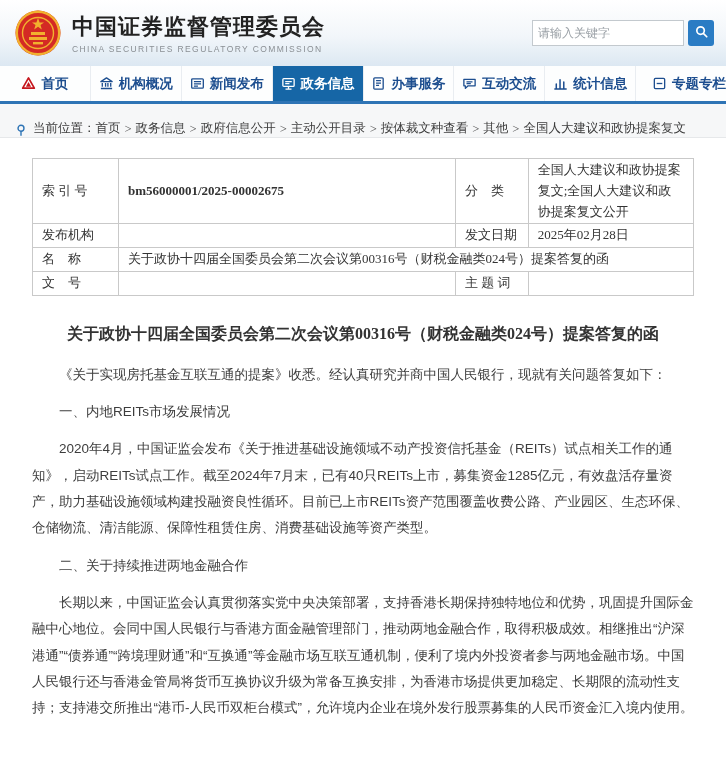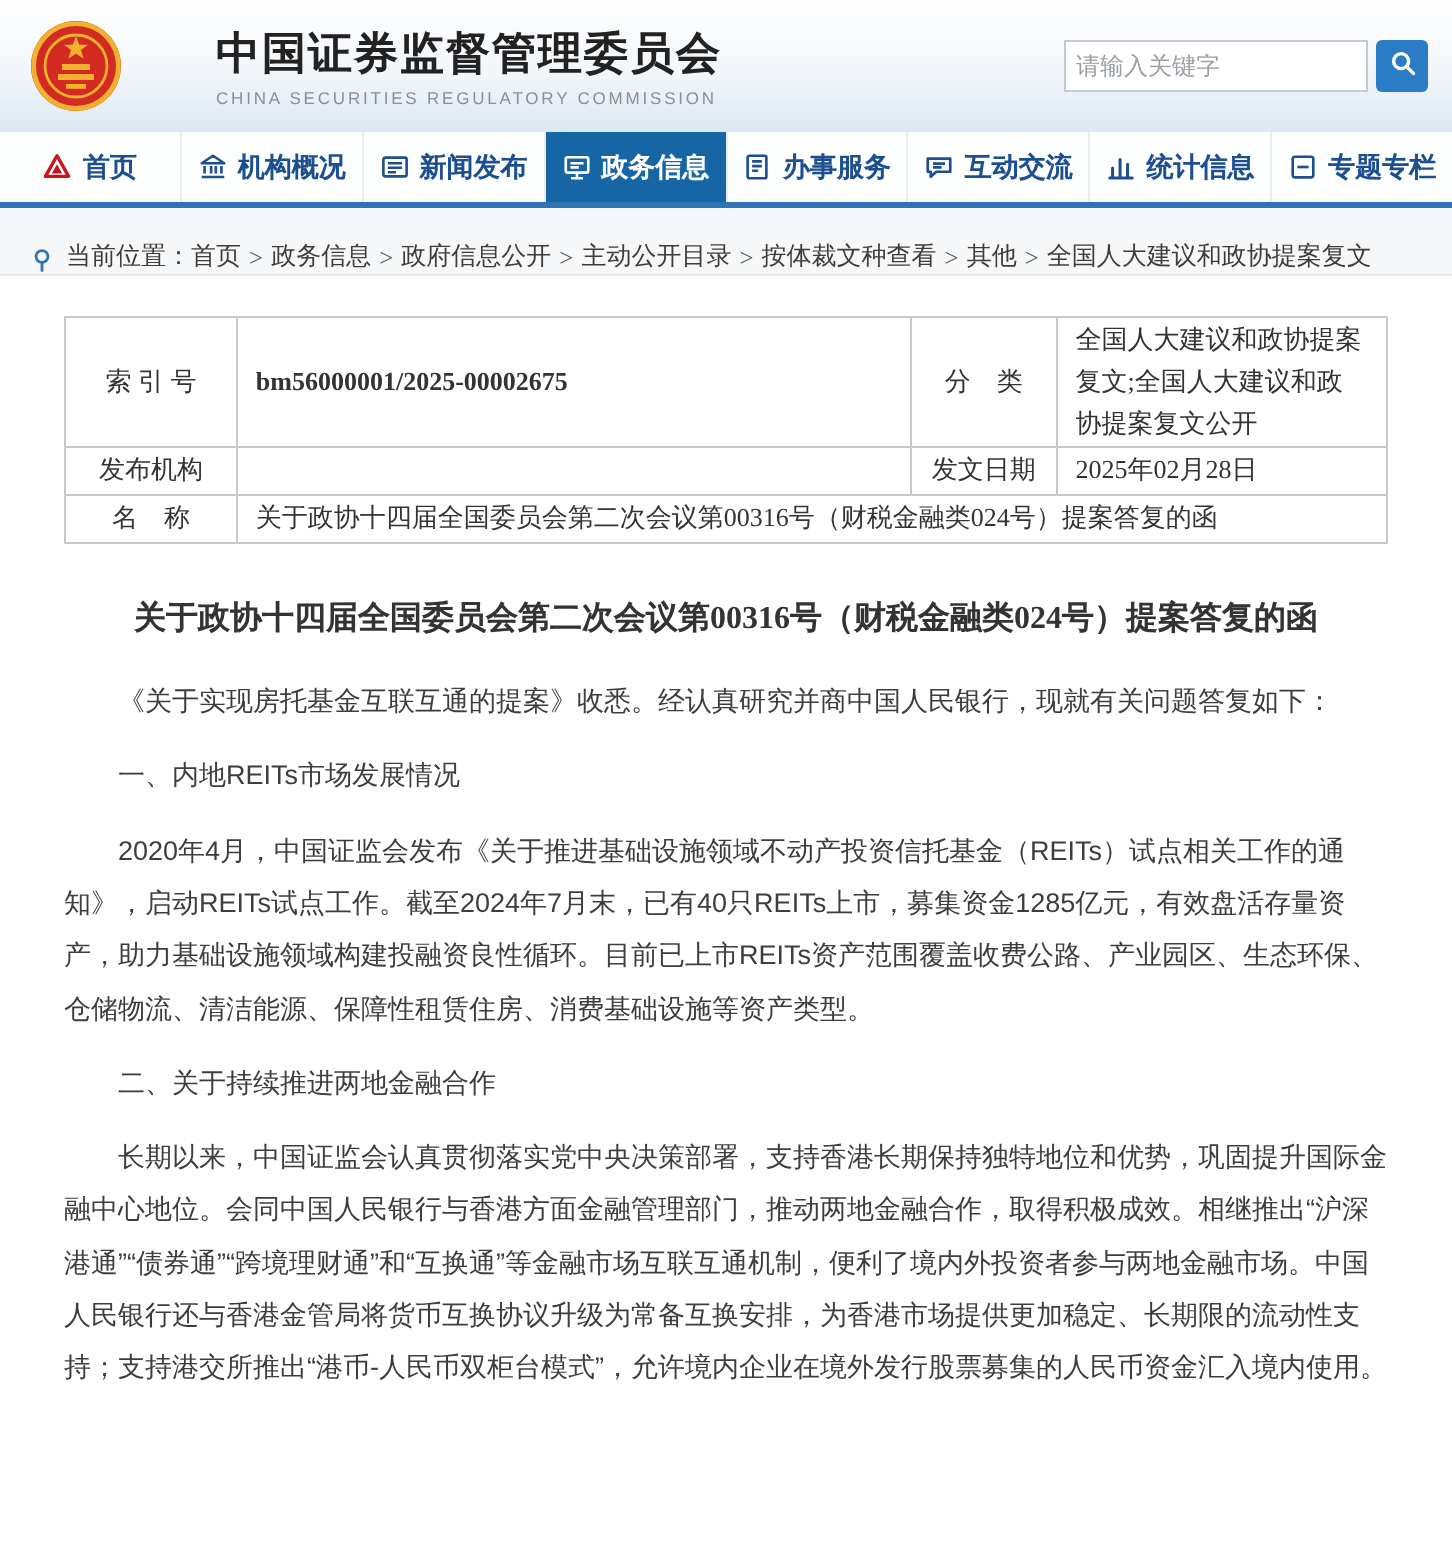--- a/index.html
+++ b/index.html
@@ -1,55 +1,55 @@
 <!DOCTYPE html>
 <html lang="zh"><head>
 <meta charset="utf-8">
 <style>
   * { margin:0; padding:0; box-sizing:border-box; }
   body { font-family:"Liberation Sans","DejaVu Sans",sans-serif; background:#fff; }
   .page { width:726px; height:779px; overflow:hidden; background:#fff; margin:0 auto; position:relative; }
 
   
   .header { height:66px; background:linear-gradient(180deg,#ffffff 0%,#f2f6fa 55%,#dce8f2 100%);
-            display:flex; align-items:center; padding:0 12px 0 14px;gap:36px; }
+            display:flex; align-items:center; padding:0 12px 0 14px; }
   .emblem { width:48px; height:48px; flex:0 0 48px; }
   .brand { margin-left:10px; flex:1 1 auto; }
   .brand-title { font-size:22px; font-weight:bold; color:#222; font-family:"Liberation Serif","DejaVu Serif",serif; letter-spacing:1px; }
   .brand-sub { font-size:8.5px; color:#8a8f94; letter-spacing:1.4px; margin-top:2px; }
   .search-area { display:flex; align-items:center; gap:4px; }
   .search-input { width:152px; height:26px; border:1px solid #c3c9ce; background:#fff; font-size:12px;
                   padding:0 5px; color:#333; outline:none; }
   .search-input::placeholder { color:#9aa0a6; }
   .search-btn { width:26px; height:26px; background:#2a7cc4; border:none; border-radius:3px;
                 display:flex; align-items:center; justify-content:center; cursor:pointer; }
 
   
   .nav { height:38px; background:#fdfefe; border-bottom:3px solid #2e74b5; display:flex; }
   .nav-item { flex:1 1 0; display:flex; align-items:center; justify-content:center; gap:5px;
               font-family:"Liberation Serif","DejaVu Serif",serif; font-weight:bold; font-size:13.5px;
               color:#1d4e8f; cursor:pointer; border-right:1px solid #e9edf1; }
-  .nav-item:last-child { border-right:none; }
+  .nav-item:last-child { border-right:none;justify-content:flex-end; }
   .nav-item.active { background:#1666a6; color:#fff; }
   .nav-ico { width:15px; height:15px; display:inline-block; }
   .nav-ico svg { width:15px; height:15px; display:block; }
 
   
   .crumb { height:34px; background:#f6f7f8; border-bottom:1px solid #e6e8ea; display:flex; align-items:flex-end;
            padding:0 14px; font-family:"Liberation Serif","DejaVu Serif",serif; font-size:12.5px; color:#3c3c3c; }
   .crumb .pin { width:14px; height:14px; margin-right:5px; }
   .crumb a { color:#3c3c3c; text-decoration:none; cursor:pointer; }
   .crumb .sep { margin:0 4px; color:#555; }
 
   
   .content { padding:20px 32px 0 32px; }
   table.meta { width:100%; border-collapse:collapse; font-family:"Liberation Serif","DejaVu Serif",serif;
                font-size:13px; color:#333; table-layout:fixed; }
   table.meta td { border:1px solid #c9c9c9; padding:1px 9px; vertical-align:middle; line-height:1.6;margin-left:35px; }
-  td.lbl { text-align:center; white-space:nowrap; }
+  td.lbl { text-align:left; white-space:nowrap; }
   .w-lbl1 { width:13%; } .w-val1 { width:51%;font-weight:bold; } .w-lbl2 { width:11%; } .w-val2 { width:25%; }
 
   .doc-title { text-align:center; font-family:"Liberation Serif","DejaVu Serif",serif; font-weight:bold;
                font-size:16px; color:#333; margin:26px 10px 10px 10px; line-height:1.5; }
 
   .article { margin-top:16px; font-size:13.5px; color:#3d3d3d; line-height:1.95; }
   .article p { text-indent:2em; margin:11px 0; }
 </style>
 </head>
 <body>
@@ -196,20 +196,26 @@
       <tr>
         <td class="lbl">发布机构</td>
         <td></td>
         <td class="lbl">发文日期</td>
         <td>2025年02月28日</td>
       </tr>
       <tr>
         <td class="lbl">名　称</td>
         <td colspan="3">关于政协十四届全国委员会第二次会议第00316号（财税金融类024号）提案答复的函</td>
       </tr>
+      <tr>
+        <td class="lbl">文　号</td>
+        <td></td>
+        <td class="lbl">主 题 词</td>
+        <td></td>
+      </tr>
     </tbody>
       </table>
 
     <h1 class="doc-title">关于政协十四届全国委员会第二次会议第00316号（财税金融类024号）提案答复的函</h1>
 
     <div class="article">
       <p>《关于实现房托基金互联互通的提案》收悉。经认真研究并商中国人民银行，现就有关问题答复如下：</p>
       <p>一、内地REITs市场发展情况</p>
       <p>2020年4月，中国证监会发布《关于推进基础设施领域不动产投资信托基金（REITs）试点相关工作的通知》，启动REITs试点工作。截至2024年7月末，已有40只REITs上市，募集资金1285亿元，有效盘活存量资产，助力基础设施领域构建投融资良性循环。目前已上市REITs资产范围覆盖收费公路、产业园区、生态环保、仓储物流、清洁能源、保障性租赁住房、消费基础设施等资产类型。</p>
       <p>二、关于持续推进两地金融合作</p>

